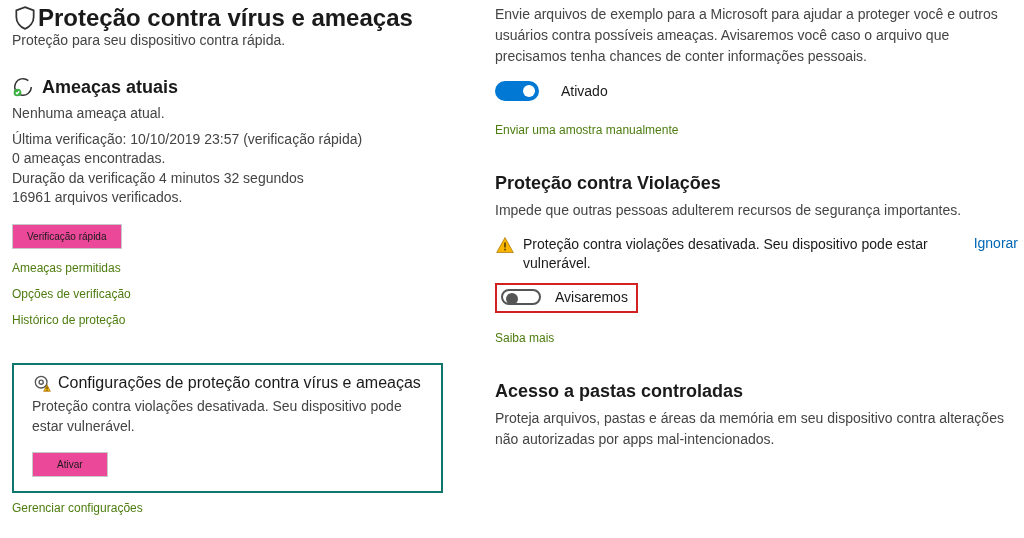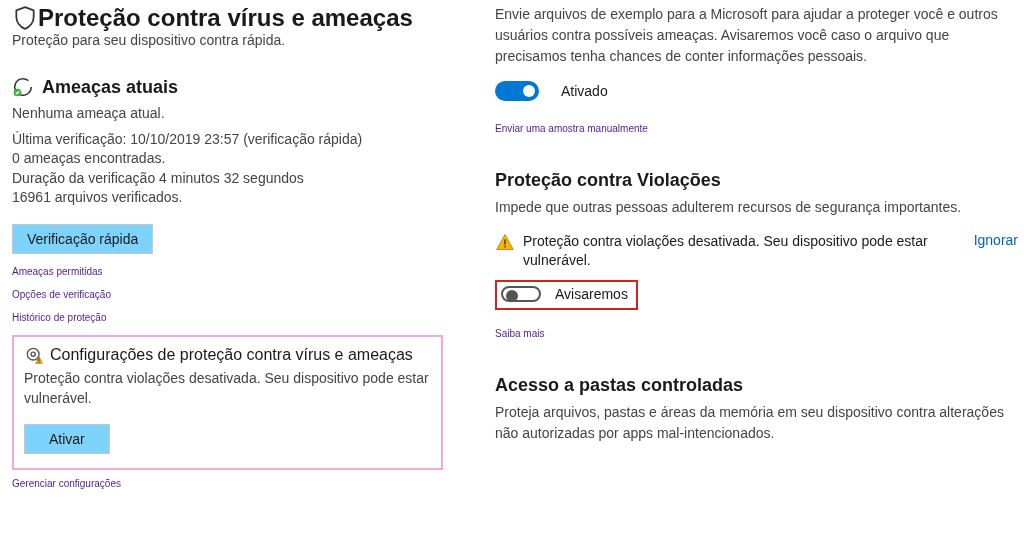--- a/index.html
+++ b/index.html
@@ -24,34 +24,34 @@
   }
   .page-title-row { display:flex; align-items:center; gap:0; }
   .page-title { font-size: 24px; font-weight:600; }
   .subtitle { font-size: 14px; color:#444; margin-bottom:28px;}
   .section-head-row { display:flex; align-items:center; gap:8px; margin-top:24px;}
   .section-head { font-size: 18px; font-weight:600; }
   .muted { color:#444; font-size:14px; line-height:1.4; }
   .muted-line { margin-top:6px; }
   .btn {
     display:inline-block;
-    background:#7dd3fc;
+    background:#ec4899;
     border:1px solid #c8c8c8;
     padding:6px 14px;
-    font-size:14px;
+    font-size:10px;
     margin-top:16px;
     cursor:pointer;
   }
   .btn-small { padding:6px 24px; }
-  .link { color:#4c1d95; font-size:10px; cursor:pointer; display:inline-block; }
+  .link { color:#4d7c0f; font-size:12px; cursor:pointer; display:inline-block; }
   .link-block { display:block; margin-top:12px; }
   .red-box {
-    border:2px solid #f9a8d4;
-    padding:8px 10px 14px 10px;
-    margin-top:12px;
+    border:2px solid #0f766e;
+    padding:8px 10px 14px 18px;
+    margin-top:36px;
   }
   .warn-row { display:flex; align-items:flex-start; gap:8px; }
   .warn-row .msg { flex:0 1 430px; font-size:14px; line-height:1.35;}
   .ignore { color:#0066b4; font-size:14px; margin-left:auto; cursor:pointer;}
   .toggle-row { display:flex; align-items:center; gap:22px; margin-top:14px;}
   .toggle {
     width:44px; height:20px; border-radius:10px; position:relative; cursor:pointer;
   }
   .toggle .knob {
     position:absolute; width:12px; height:12px; border-radius:50%; top:4px;

